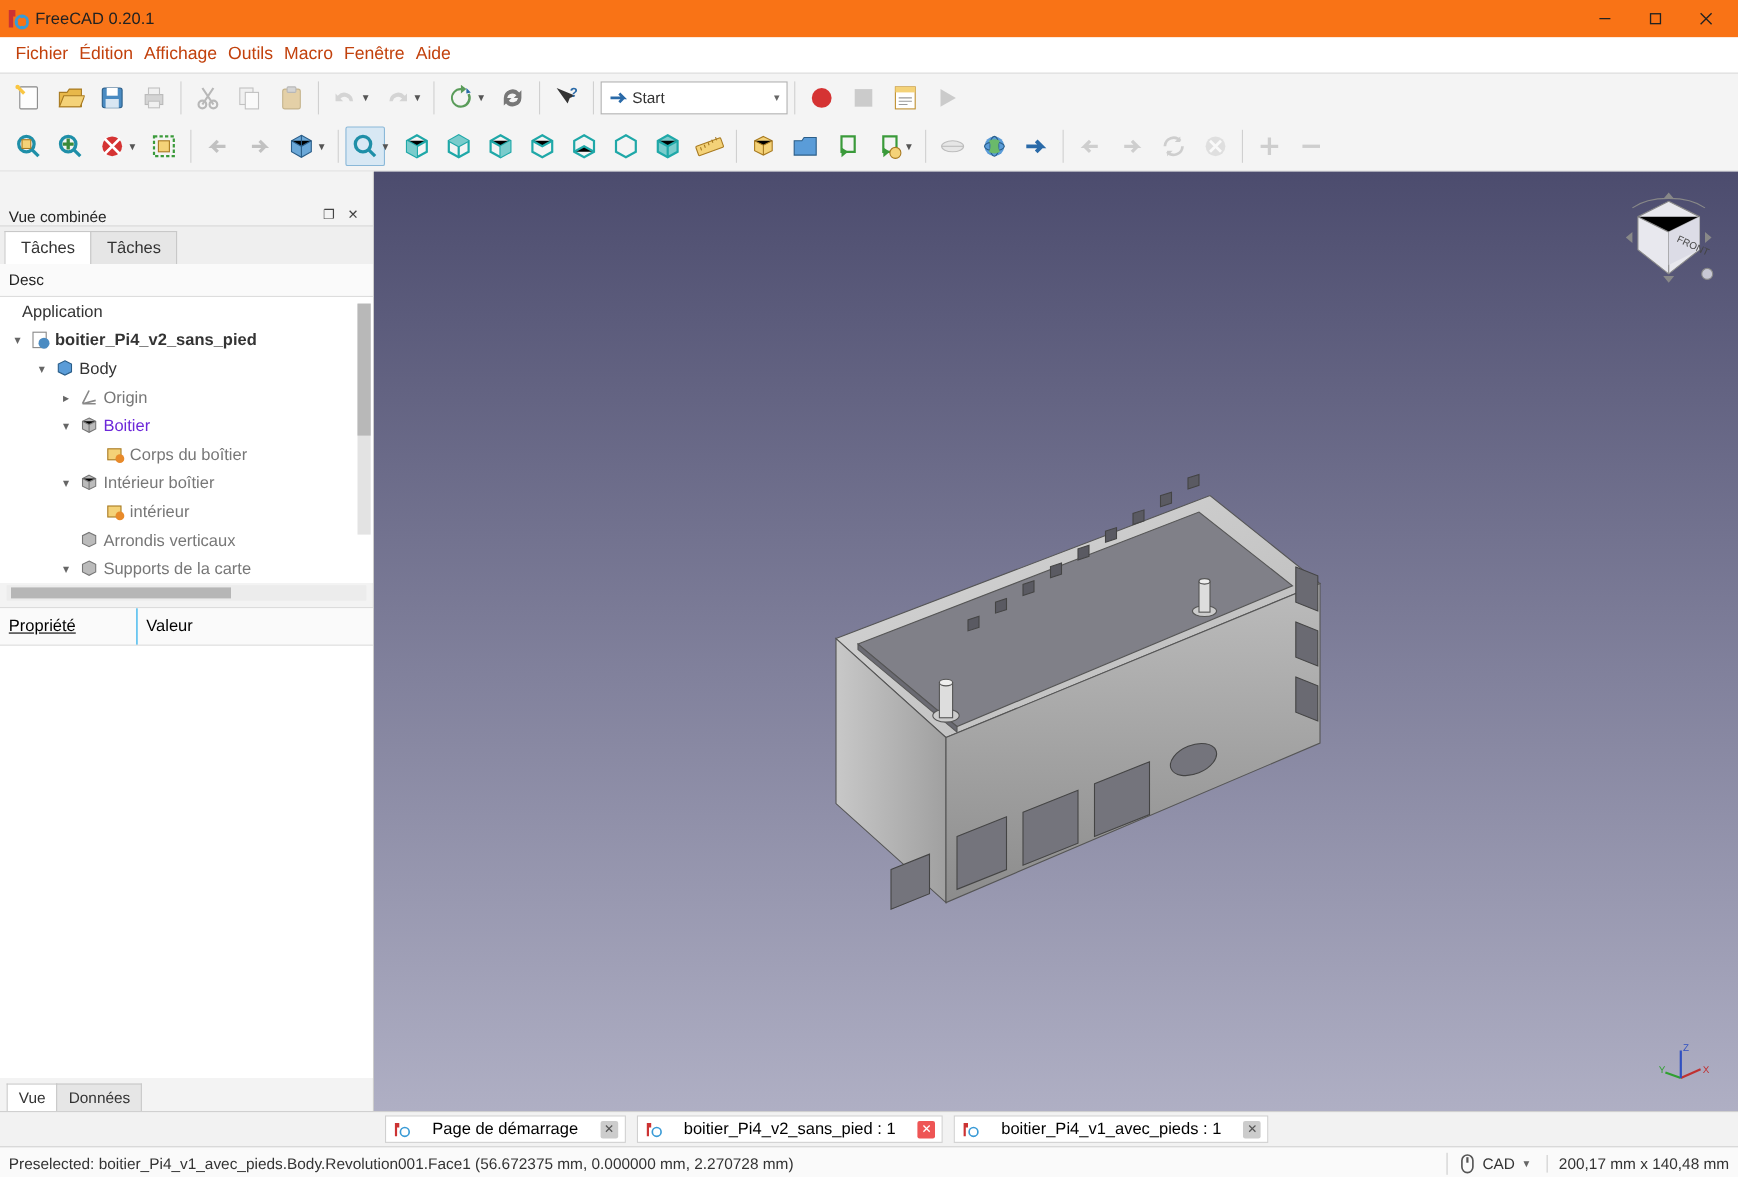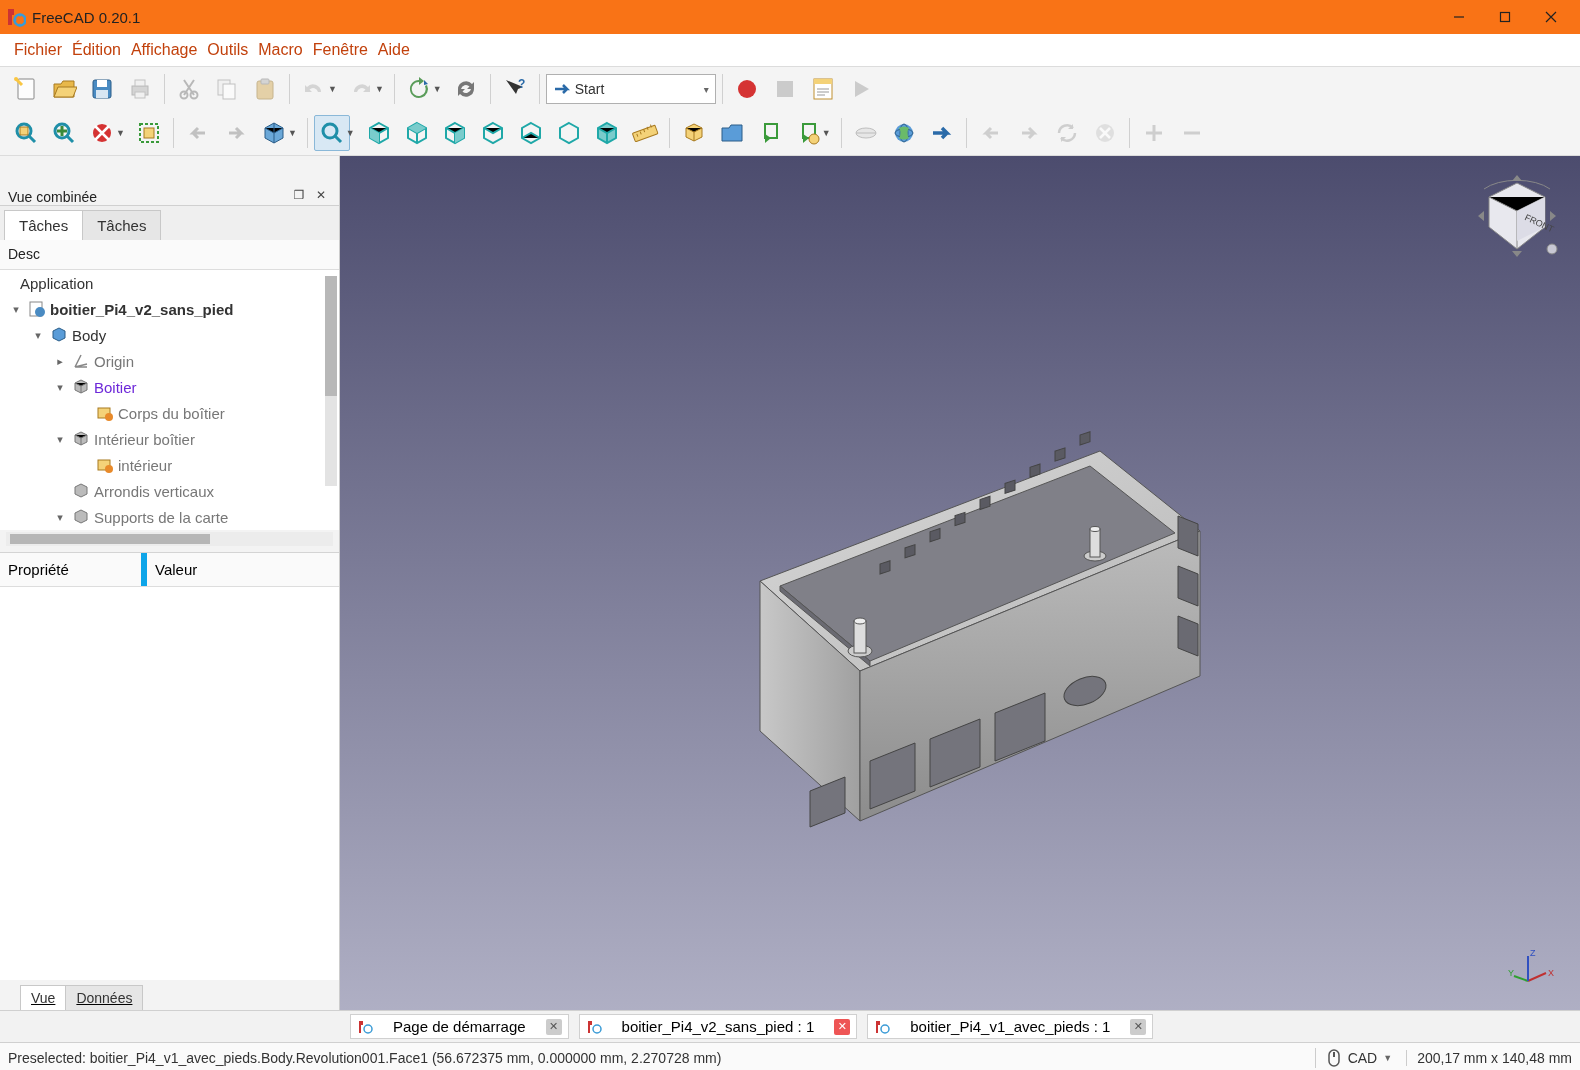--- a/index.html
+++ b/index.html
@@ -44,22 +44,22 @@
   .tree-thumb { position:absolute; right:2px; top:6px; width:12px; height:120px; background:#b8b8b8; }
   .tree-row { display:flex; align-items:center; height:26px; padding-left:20px; color:#333; white-space:nowrap; }
   .tw { width:16px; display:inline-flex; justify-content:center; color:#666; font-size:11px; }
   .ic { width:18px; height:18px; margin:0 4px; display:inline-flex; }
   .bold { font-weight:700; }
   .hscroll { height:14px; background:#ececec; margin:2px 6px 6px; position:relative; }
   .hscroll .bar { position:absolute; left:4px; top:2px; height:10px; width:200px; background:#b6b6b6; }
   .prop { flex:1; background:#fff; border-top:1px solid #d4d4d4; }
   .prop-head { display:flex; font-size:15px; background:#fafafa; border-bottom:1px solid #ddd; }
   .prop-head div { padding:8px; }
-  .pc1 { width:147px; border-right:6px solid #0ea5e9; }
-  .bottom-tabs { height:30px; display:flex; align-items:flex-end; padding-left:20px;text-decoration:underline; }
+  .pc1 { width:125px; border-right:1px solid #0ea5e9;text-decoration:underline; }
+  .bottom-tabs { height:30px; display:flex; align-items:flex-end; padding-left:6px; }
   .bottom-tabs .tab { font-size:14px; padding:4px 10px; }
 
   
   .viewport { flex:1; background:linear-gradient(#4c4c6e 0%, #afafc4 100%); position:relative; }
   .navcube { position:absolute; top:15px; right:18px; width:90px; height:90px; }
   .axis-gizmo { position:absolute; bottom:10px; right:22px; }
 
   
   .doctabs { height:32px; display:flex; align-items:center; background:#f2f2f2; border-top:1px solid #d0d0d0; padding-left:350px; gap:10px; font-size:15px; }
   .doctab { display:flex; align-items:center; gap:20px; padding:3px 6px; background:#fff; border:1px solid #d0d0d0; }

